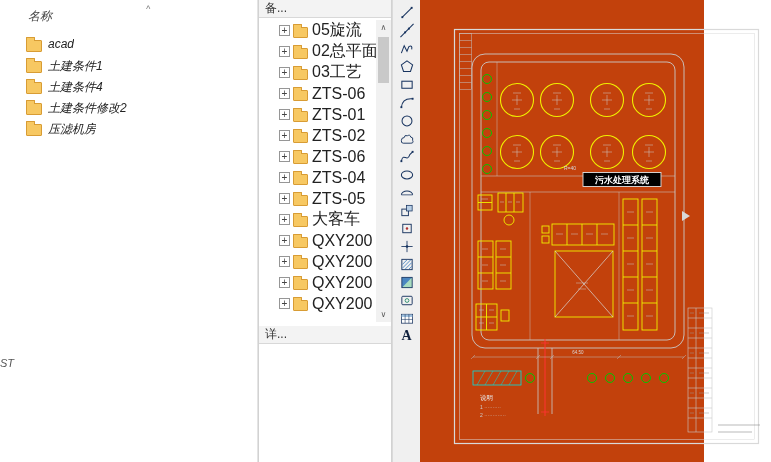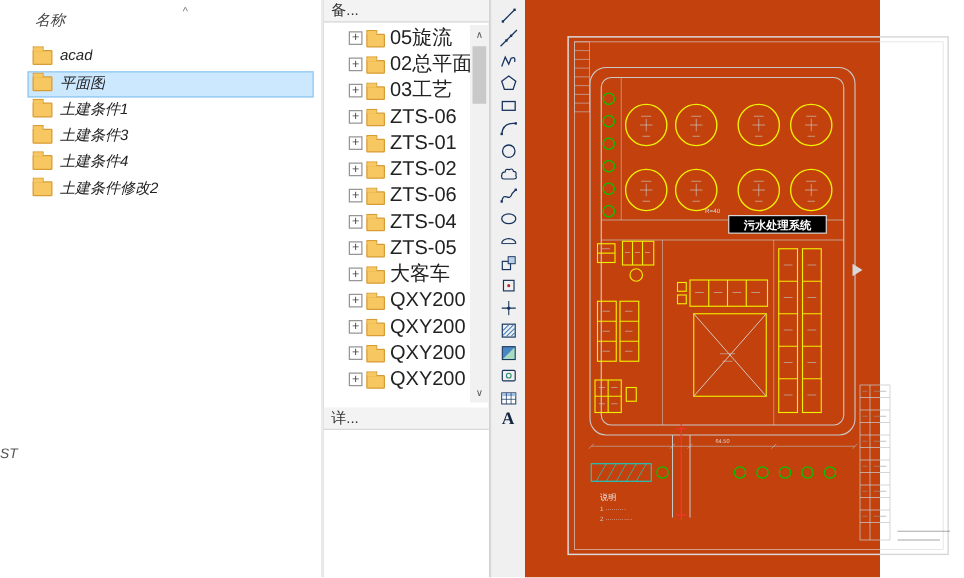--- a/index.html
+++ b/index.html
@@ -52,39 +52,35 @@
 <div class="app">
 
   <div class="left-panel">
     <span class="header-label">名称</span>
     <span class="sort-caret">^</span>
     <div class="file-rows">
       <div class="file-row">
         <span class="folder-icon"></span>
         <span class="file-label">acad</span>
       </div>
-      <div class="file-row selected">
-        <span class="folder-icon"></span>
-        <span class="file-label">平面图</span>
-      </div>
       <div class="file-row">
         <span class="folder-icon"></span>
         <span class="file-label">土建条件1</span>
       </div>
       <div class="file-row">
         <span class="folder-icon"></span>
-        <span class="file-label">土建条件3</span>
-      </div>
-      <div class="file-row">
-        <span class="folder-icon"></span>
         <span class="file-label">土建条件4</span>
       </div>
       <div class="file-row">
         <span class="folder-icon"></span>
         <span class="file-label">土建条件修改2</span>
+      </div>
+      <div class="file-row">
+        <span class="folder-icon"></span>
+        <span class="file-label">压滤机房</span>
       </div>
     </div>
     <span class="edge-text">ST</span>
   </div>
 
   <div class="tree-panel">
     <div class="panel-header">备...</div>
     <div class="tree-body">
       <div class="tree-rows">
         <div class="tree-row">

